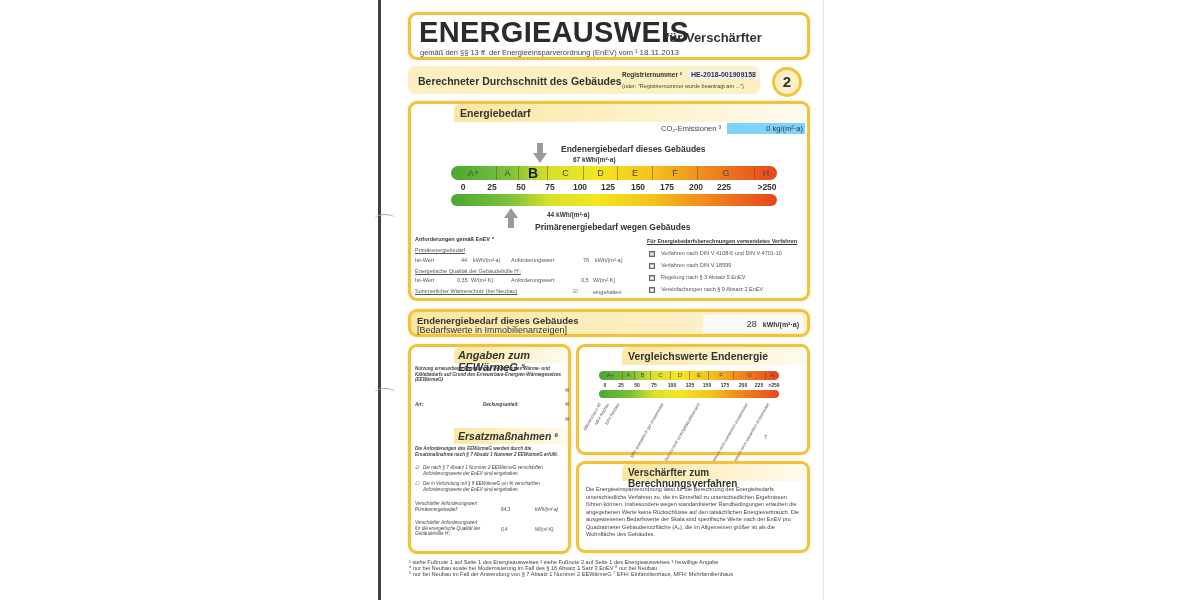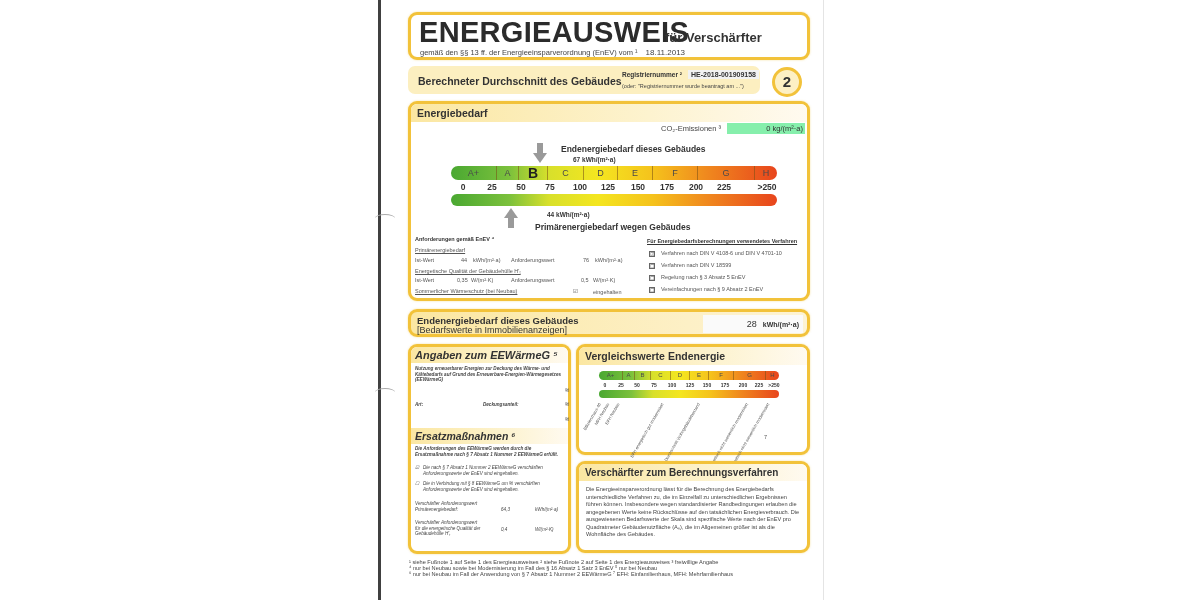--- a/index.html
+++ b/index.html
@@ -9,42 +9,43 @@
   .page {
     position: absolute; left: 378px; top: 0; width: 446px; height: 600px;
     background: #ffffff; border-left: 3px solid #404040; border-right: 1px solid #e4e4e4;
   }
   .box {
     position: absolute; border: 3px solid #f2c23a; border-radius: 9px; background: #fff;
     box-shadow: 0 0 2px rgba(240,190,40,0.5);
   }
   .hdr-band {
     background: linear-gradient(to right, #fbe7a2, #fdf3cf 60%, #fffaf0);
+    margin-left: 43px;
   }
 
   
   #title-box { left: 27px; top: 12px; width: 402px; height: 48px; }
   .big-title { position: absolute; left: 8px; top: 1px; font-size: 29px; font-weight: bold; color: #2b2b2b; letter-spacing: 0.3px; }
   .sub-title { position: absolute; left: 254px; top: 15px; font-size: 13px; font-weight: bold; color: #333; }
   .gemass { position: absolute; left: 9px; top: 33px; font-size: 7.5px; color: #444; }
-  .gemass .date { margin-left: 6px; font-size: 8px; }
+  .gemass .date { font-size: 8px; }
 
   
   #section-bar { position: absolute; left: 27px; top: 66px; width: 352px; height: 28px; border-radius: 7px; background: #fcefc0; }
   .section-title { position: absolute; left: 10px; top: 9px; font-size: 10.5px; font-weight: bold; color: #333; }
   .reg-label { position: absolute; left: 214px; top: 5px; font-size: 6.5px; font-weight: bold; color: #333; }
   .reg-value { position: absolute; left: 280px; top: 4px; font-size: 7px; font-weight: bold; color: #333; background: #f2f2f2; padding: 1px 3px; }
   .reg-note { position: absolute; left: 214px; top: 17px; font-size: 5.5px; color: #444; }
   #page-badge { position: absolute; left: 391px; top: 67px; width: 30px; height: 30px; border-radius: 50%; border: 3px solid #f2c23a; background: #fdf0c4; text-align: center; line-height: 24px; font-size: 15px; font-weight: bold; color: #333; }
 
   
   #energie-box { left: 27px; top: 101px; width: 402px; height: 200px; }
   .box-title { position: absolute; left: 0; top: 0; right: 0; height: 18px; padding: 3px 6px; font-size: 10.5px; font-weight: bold; color: #333; border-radius: 6px 6px 0 0; }
   .co2 { position: absolute; left: 250px; top: 20px; font-size: 7.5px; color: #444; }
-  .co2-val { position: absolute; left: 316px; top: 19px; width: 78px; background: #86efac; text-align: right; font-size: 7.5px; color: #333; padding: 1px 2px; }
+  .co2-val { position: absolute; left: 316px; top: 19px; width: 78px; background: #7dd3fc; text-align: right; font-size: 7.5px; color: #333; padding: 1px 2px; }
 
   .arrow-down, .arrow-up { position: absolute; width: 14px; height: 20px; }
   .arrow-down::before, .arrow-up::before { content: ""; position: absolute; left: 4px; width: 6px; height: 10px; background: #9a9a9a; }
   .arrow-down::after, .arrow-up::after { content: ""; position: absolute; left: 0; width: 0; height: 0; border-left: 7px solid transparent; border-right: 7px solid transparent; }
   .arrow-down::before { top: 0; } .arrow-down::after { top: 10px; border-top: 10px solid #9a9a9a; }
   .arrow-up::before { top: 10px; } .arrow-up::after { top: 0; border-bottom: 10px solid #9a9a9a; }
 
   .scale-title { position: absolute; font-size: 8.5px; font-weight: bold; color: #333; }
   .scale-val { position: absolute; font-size: 6.5px; font-weight: bold; color: #333; }
 

